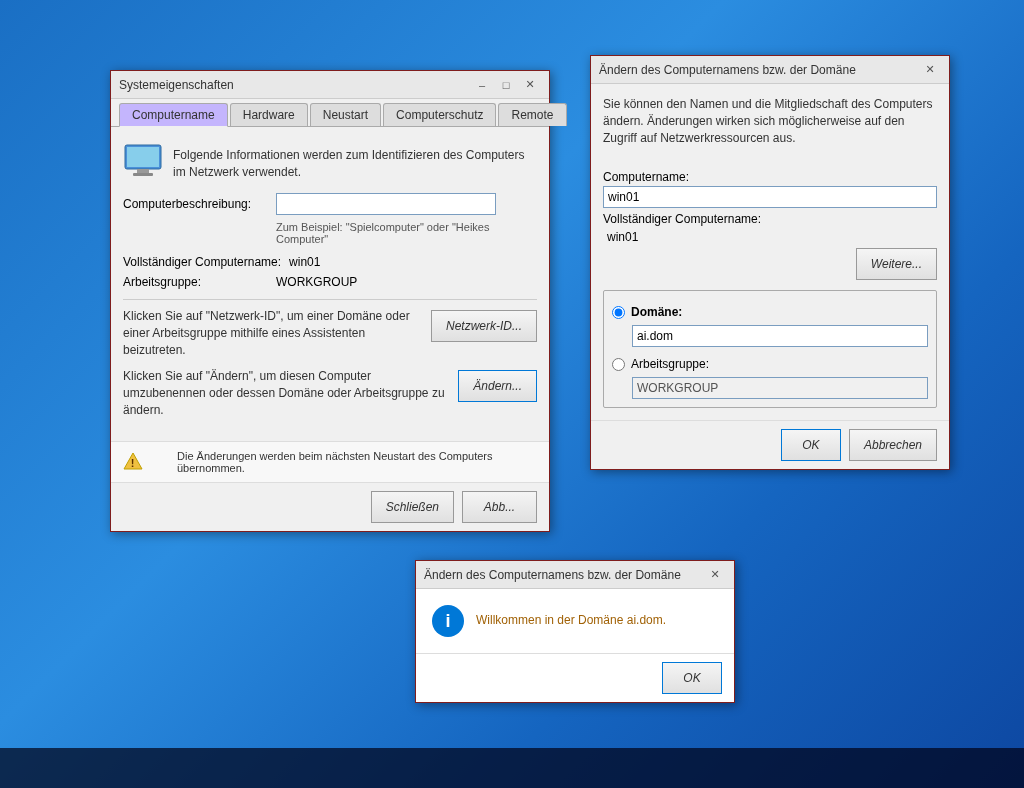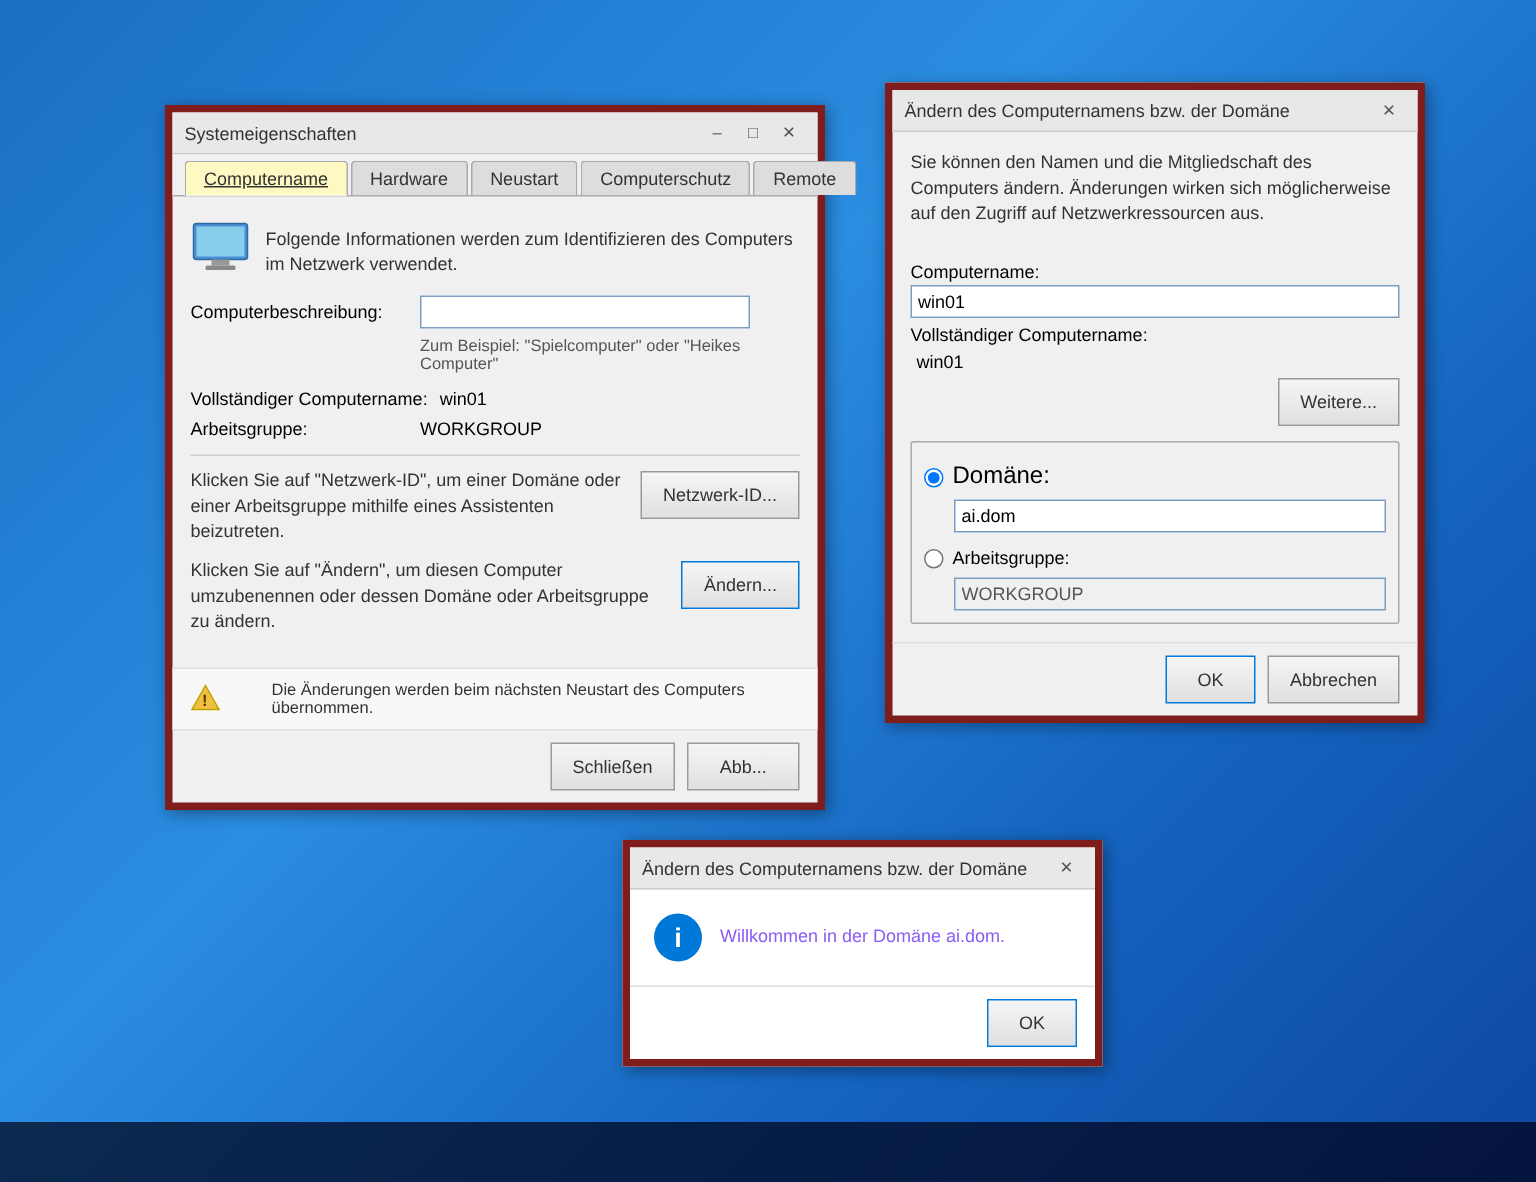--- a/index.html
+++ b/index.html
@@ -20,21 +20,21 @@
       left: 0;
       right: 0;
       height: 40px;
       background: rgba(0,0,20,0.7);
     }
 
     
     .window {
       position: absolute;
       background: #f0f0f0;
-      border: 5px solid #7f1d1d;
+      border: 1px solid #7f1d1d;
       box-shadow: 2px 2px 10px rgba(0,0,0,0.4);
     }
 
     .title-bar {
       display: flex;
       align-items: center;
       justify-content: space-between;
       background: #e8e8e8;
       border-bottom: 1px solid #ccc;
       height: 28px;
@@ -81,25 +81,24 @@
       border-bottom: none;
       background: #ddd;
       cursor: pointer;
       font-size: 12px;
       color: #333;
       margin-right: 2px;
       border-radius: 3px 3px 0 0;
     }
 
     .tab.active {
-      background: #fef9c3;
+      background: #c4b5fd;
       border-bottom: 1px solid #f0f0f0;
       margin-bottom: -1px;
       z-index: 1;
-      text-decoration: underline;
     }
 
     
     .content {
       padding: 12px;
     }
 
     
     .win-input {
       border: 1px solid #7a9dc0;
@@ -113,20 +112,21 @@
     .win-button {
       background: linear-gradient(to bottom, #f5f5f5, #e0e0e0);
       border: 1px solid #999;
       padding: 4px 14px;
       font-size: 12px;
       font-family: 'Segoe UI', Tahoma, sans-serif;
       cursor: pointer;
       color: #333;
       height: 32px;
       min-width: 75px;
+      font-style: italic;
     }
     .win-button.primary {
       border: 1px solid #0078d7;
     }
 
     
     #sysProps {
       top: 70px;
       left: 110px;
       width: 440px;
@@ -313,21 +313,21 @@
     <div style="display:flex; justify-content:flex-end; margin-bottom:10px;">
       <button class="win-button">Weitere...</button>
     </div>
 
     <div style="border:1px solid #aaa; padding:8px; border-radius:2px;">
 
       <div class="radio-group">
 
         <div class="radio-item">
           <input type="radio" name="membership" checked="" id="radioDomain" style="">
-          <label for="radioDomain" style="font-size:16px;">Domäne:</label>
+          <label for="radioDomain" style="font-size:12px;font-weight:bold;">Domäne:</label>
         </div>
         <input type="text" class="win-input" style="margin-left: 20px; width: calc(100% - 20px);" value="ai.dom">
 
         <div class="radio-item" style="margin-top:4px;">
           <input type="radio" name="membership" id="radioWorkgroup" style="">
           <label for="radioWorkgroup" style="font-size:12px;">Arbeitsgruppe:</label>
         </div>
         <input type="text" class="win-input" style="margin-left: 20px; width: calc(100% - 20px); background: rgb(240, 240, 240);" value="WORKGROUP" disabled="">
       </div>
     </div>
@@ -344,21 +344,21 @@
     <span class="title-bar-text">Ändern des Computernamens bzw. der Domäne</span>
     <div class="title-bar-controls">
       <button class="win-btn close">✕</button>
     </div>
   </div>
 
   <div class="dialog-content">
     <div class="info-icon">
       <span>i</span>
     </div>
-    <p style="font-size:12px; color:#8b5cf6; line-height:1.5; padding-top:6px;">Willkommen in der Domäne ai.dom.</p>
+    <p style="font-size:12px; color:#a16207; line-height:1.5; padding-top:6px;">Willkommen in der Domäne ai.dom.</p>
   </div>
 
   <div class="button-row">
     <button class="win-button primary" style="min-width:60px;">OK</button>
   </div>
 </div>
 
 <div class="taskbar"></div>
 
 </body></html>

